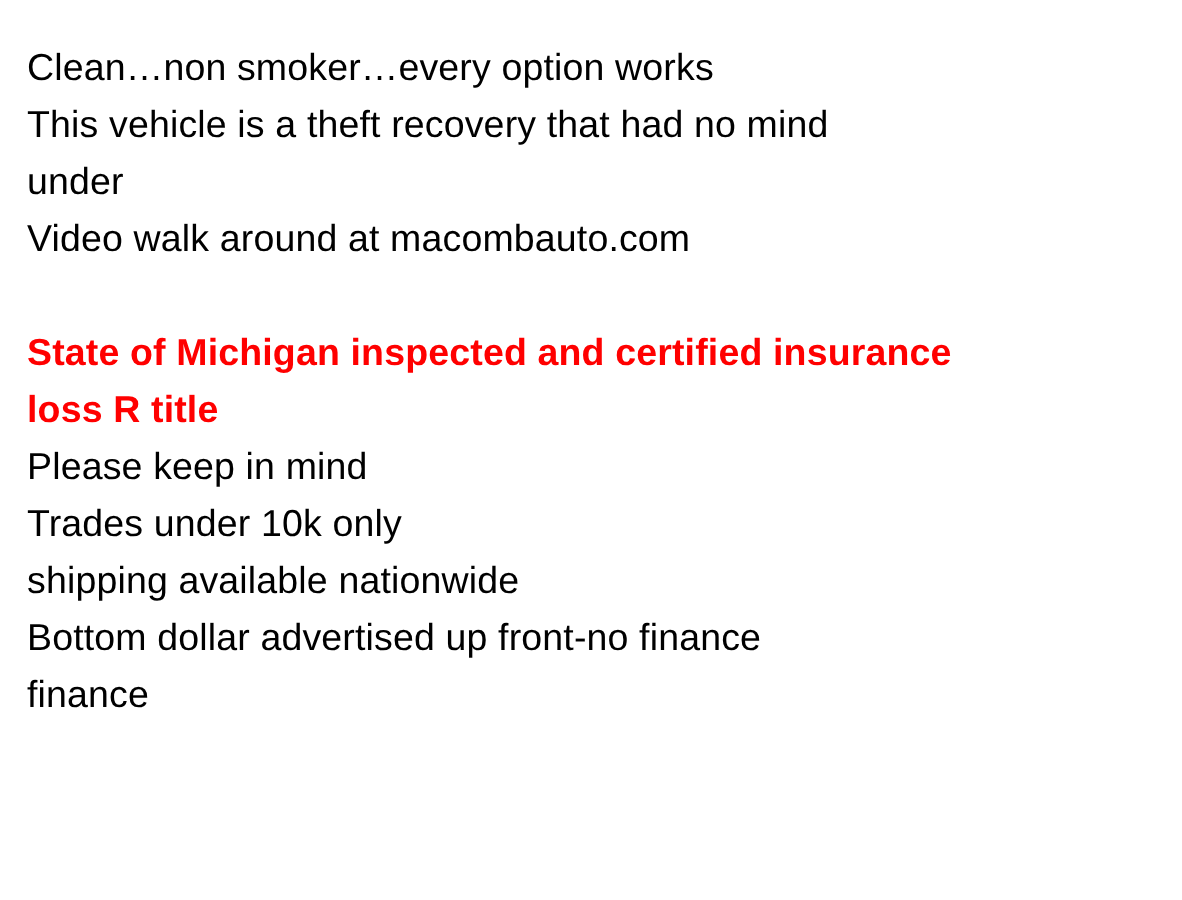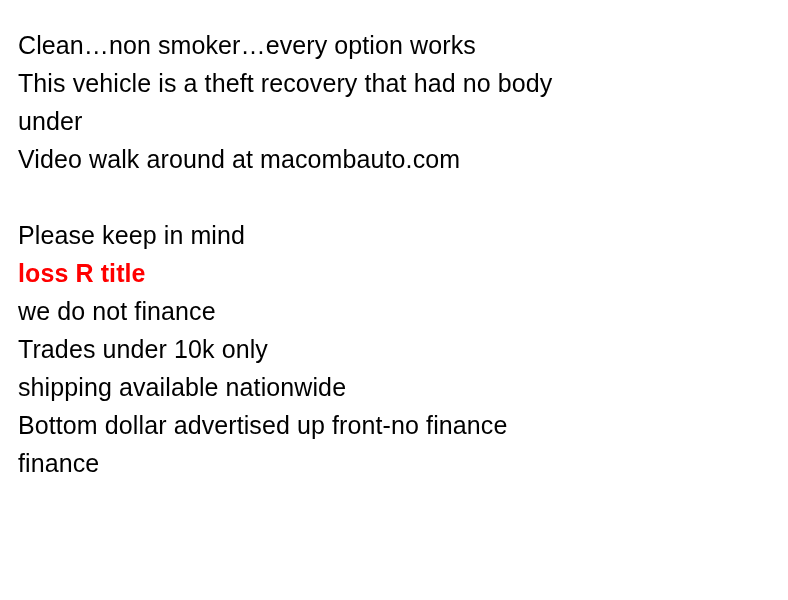--- a/index.html
+++ b/index.html
@@ -39,30 +39,30 @@
     height: 38px;
   }
 </style>
 </head>
 <body>
 
 <div class="page">
 
   <div class="block">
     <div class="line">Clean…non smoker…every option works</div>
-    <div class="line">This vehicle is a theft recovery that had no body</div>
+    <div class="line">This vehicle is a theft recovery that had no mind</div>
     <div class="line">under</div>
     <div class="line">Video walk around at macombauto.com</div>
   </div>
 
   <div class="spacer"></div>
 
   <div class="block">
+    <div class="line emphasis">State of Michigan inspected and certified insurance</div>
+    <div class="line emphasis">loss R title</div>
     <div class="line">Please keep in mind</div>
-    <div class="line emphasis">loss R title</div>
-    <div class="line">we do not finance</div>
     <div class="line">Trades under 10k only</div>
     <div class="line">shipping available nationwide</div>
     <div class="line">Bottom dollar advertised up front-no finance</div>
     <div class="line">finance</div>
   </div>
 
 </div>
 
 </body></html>

